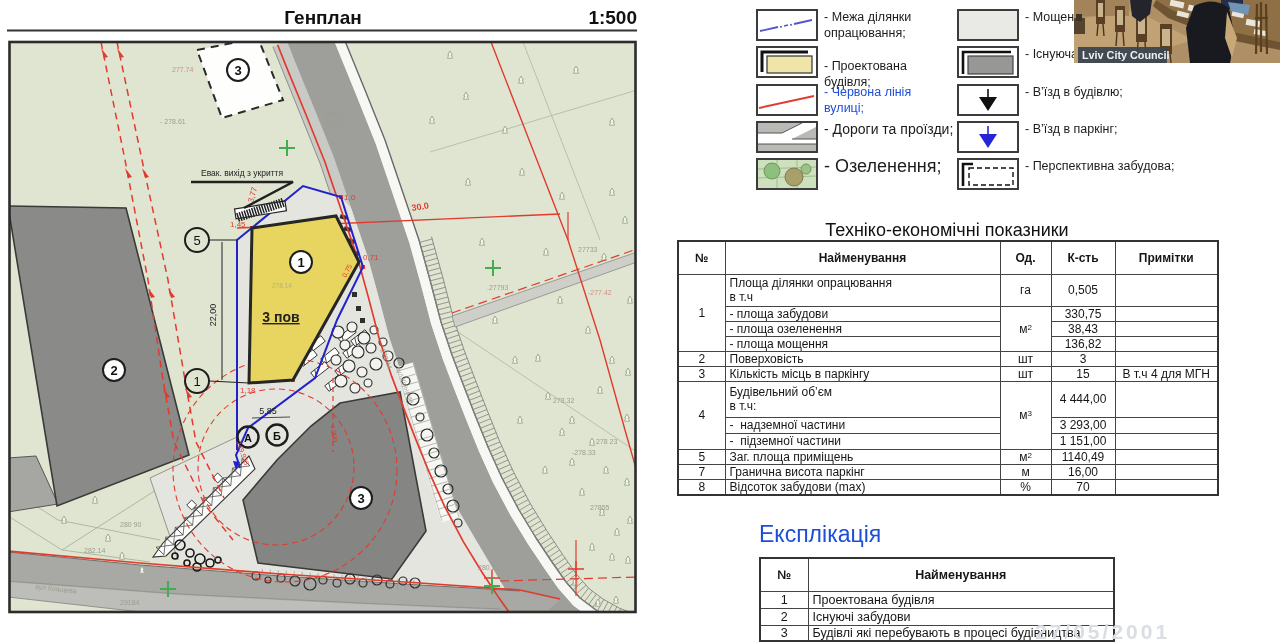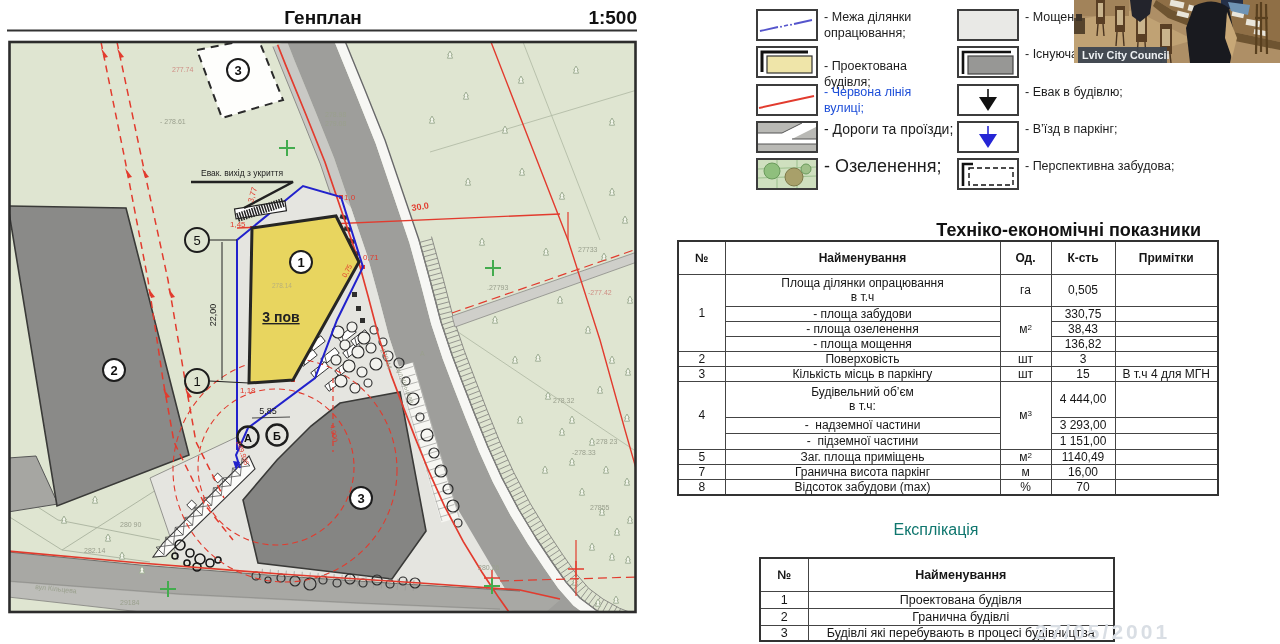--- a/index.html
+++ b/index.html
@@ -1,17 +1,17 @@
 <!DOCTYPE html>
 <html><head><meta charset="utf-8">
 <style>
 html,body{margin:0;padding:0;width:1280px;height:644px;background:#fff;font-family:"Liberation Sans",sans-serif;overflow:hidden}
 td{border:1px solid #444;padding:0 4px;overflow:hidden;white-space:nowrap}
 td.c{text-align:center;padding:0 2px}
-td.l{text-align:center}
+td.l{text-align:left}
 td.b{font-weight:bold}
 sup{font-size:8px;line-height:0;vertical-align:3px}
 </style></head>
 <body>
 
 <svg width="660" height="644" viewBox="0 0 660 644" style="position:absolute;left:0;top:0">
 <defs>
 
 <g id="tc">
         <path d="M0,-4 L2.3,0 L1.1,0 L2.6,3.2 L-2.6,3.2 L-1.1,0 L-2.3,0 Z" fill="#f4f7ec" stroke="#9fae94" stroke-width="1"></path>
@@ -444,40 +444,40 @@
     </svg></div>
 <div style="position:absolute;left:1025px;top:47px;font-size:12.5px;line-height:15.5px;color:#1c1c1c">
     <div>- Існуюча забудова;</div>
   </div>
 
 <div style="position:absolute;left:957px;top:84px;width:62px;height:32px;background:#fff;border:2px solid #3c3c3c;box-sizing:border-box"><svg width="58" height="28">
       <line x1="29" y1="3" x2="29" y2="12" stroke="#111" stroke-width="1.6"></line>
       <path d="M20,11 L38,11 L29,25 Z" fill="#111"></path>
     </svg></div>
 <div style="position:absolute;left:1025px;top:85px;font-size:12.5px;line-height:15.5px;color:#1c1c1c">
-    <div>- Евак в будівлю;</div>
+    <div>- Вʼїзд в будівлю;</div>
   </div>
 
 <div style="position:absolute;left:957px;top:121px;width:62px;height:32px;background:#fff;border:2px solid #3c3c3c;box-sizing:border-box"><svg width="58" height="28">
       <line x1="29" y1="3" x2="29" y2="12" stroke="#2525d5" stroke-width="1.6"></line>
       <path d="M20,11 L38,11 L29,25 Z" fill="#2525d5"></path>
     </svg></div>
 <div style="position:absolute;left:1025px;top:122px;font-size:12.5px;line-height:15.5px;color:#1c1c1c">
     <div>- Вʼїзд в паркінг;</div>
   </div>
 
 <div style="position:absolute;left:957px;top:158px;width:62px;height:32px;background:#fff;border:2px solid #3c3c3c;box-sizing:border-box"><svg width="58" height="28">
       <path d="M4,26 L4,4 L14,4" fill="none" stroke="#111" stroke-width="2.6"></path>
       <rect x="10" y="8" width="44" height="17" fill="none" stroke="#111" stroke-width="1.4" stroke-dasharray="5,3"></rect>
     </svg></div>
 <div style="position:absolute;left:1025px;top:159px;font-size:12.5px;line-height:15.5px;color:#1c1c1c">
     <div>- Перспективна забудова;</div>
   </div>
 
-<div style="position:absolute;left:661px;top:220px;width:540px;text-align:right;font-size:18px;font-weight:bold;color:#111">Техніко-економічні показники</div>
+<div style="position:absolute;left:677px;top:220px;width:540px;text-align:center;font-size:18px;font-weight:normal;color:#111">Техніко-економічні показники</div>
 
 <table style="position:absolute;left:677px;top:240px;width:540px;border-collapse:collapse;table-layout:fixed;font-size:12px;color:#161616;border:2px solid #333" cellspacing="0">
 <colgroup>
       <col style="width:47px">
       <col style="width:275px">
       <col style="width:51px">
       <col style="width:64px">
       <col style="width:103px">
     </colgroup>
 <tbody>
@@ -559,39 +559,39 @@
 <tr style="height:15px">
         <td class="c">8</td>
         <td class="l">Відсоток забудови (max)</td>
         <td class="c">%</td>
         <td class="c">70</td>
         <td></td>
       </tr>
 </tbody>
   </table>
 
-<div style="position:absolute;left:759px;top:521px;width:354px;text-align:center;font-size:16px;color:#0f766e">Експлікація</div>
+<div style="position:absolute;left:759px;top:521px;width:354px;text-align:left;font-size:23px;color:#1d4ed8">Експлікація</div>
 
 <table style="position:absolute;left:759px;top:557px;width:354px;border-collapse:collapse;table-layout:fixed;font-size:12.5px;color:#161616;border:2px solid #333" cellspacing="0">
 <colgroup>
       <col style="width:48px">
       <col style="width:306px">
     </colgroup>
 <tbody>
       <tr style="height:33px">
         <td class="c b">№</td>
         <td class="c b">Найменування</td>
       </tr>
 <tr style="height:17px">
         <td class="c">1</td>
         <td class="l">Проектована будівля</td>
       </tr>
 <tr style="height:17px">
         <td class="c">2</td>
-        <td class="l">Гранична будівлі</td>
+        <td class="l">Існуючі забудови</td>
       </tr>
 <tr style="height:16px">
         <td class="c">3</td>
         <td class="l">Будівлі які перебувають в процесі будівництва</td>
       </tr>
 </tbody>
   </table>
 
 <div style="position:absolute;left:1074px;top:0;width:206px;height:63px;overflow:hidden">
 <svg width="206" height="63" viewBox="0 0 206 63">

